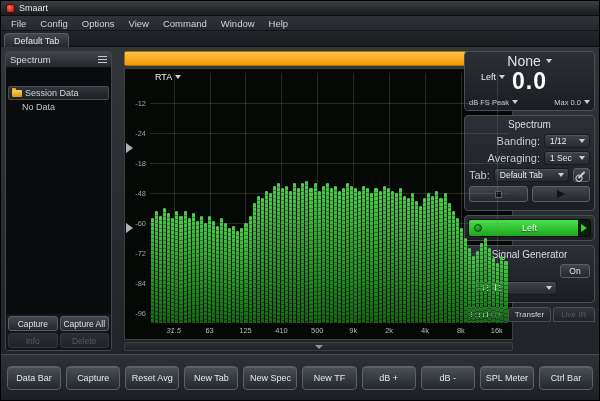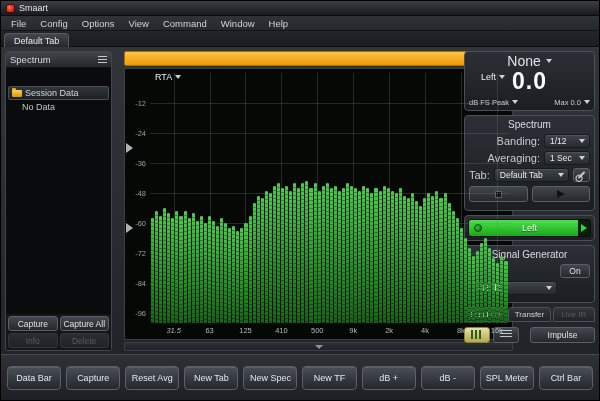--- a/index.html
+++ b/index.html
@@ -219,21 +219,21 @@
           <span class="dd-arrow"></span>
         </span>
         <span class="plot-dd">
           <span>Left</span>
           <span class="dd-arrow"></span>
         </span>
       </div>
       <div class="ylabels" id="ylabels">
           <div class="ylabel" style="top: 12%;">-12</div>
           <div class="ylabel" style="top: 24%;">-24</div>
-          <div class="ylabel" style="top: 36%;">-36</div>
+          <div class="ylabel" style="top: 36%;">-18</div>
           <div class="ylabel" style="top: 48%;">-48</div>
           <div class="ylabel" style="top: 60%;">-60</div>
           <div class="ylabel" style="top: 72%;">-72</div>
           <div class="ylabel" style="top: 84%;">-84</div>
           <div class="ylabel" style="top: 96%;">-96</div>
         </div>
       <div class="scale-area" id="scale-area">
         <div class="bars" id="bars">
             <div class="bar" style="height: 42%;"></div>
             <div class="bar" style="height: 45%;"></div>
@@ -442,29 +442,20 @@
         </span>
       </div>
     </div>
 
     <div class="view-tabs">
       <button class="vtab active">Spectrum</button>
       <button class="vtab">Transfer</button>
       <button class="vtab disabled">Live IR</button>
     </div>
 
-    <div class="rp-bottom">
-      <button class="btn icon-sq selected">
-        <span class="bars-icon"></span>
-      </button>
-      <button class="btn icon-sq">
-        <span class="lines-icon"></span>
-      </button>
-      <button class="btn impulse">Impulse</button>
-    </div>
   </div>
 
   <div class="bottom-bar">
     <button class="bb-btn">Data Bar</button>
     <button class="bb-btn">Capture</button>
     <button class="bb-btn">Reset Avg</button>
     <button class="bb-btn">New Tab</button>
     <button class="bb-btn">New Spec</button>
     <button class="bb-btn">New TF</button>
     <button class="bb-btn">dB +</button>

